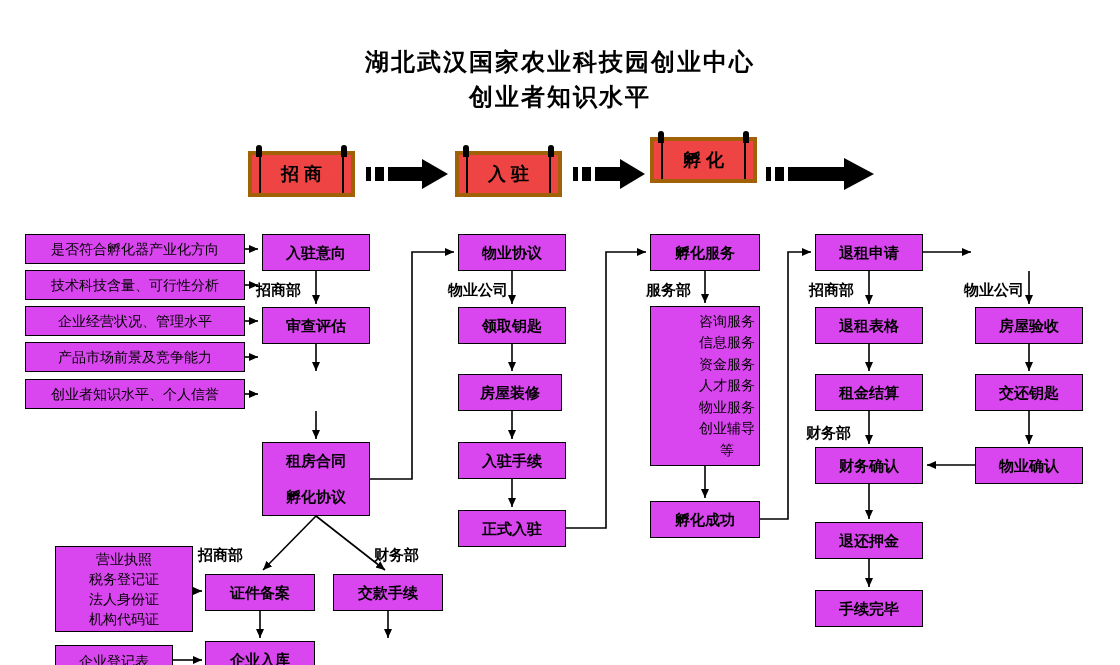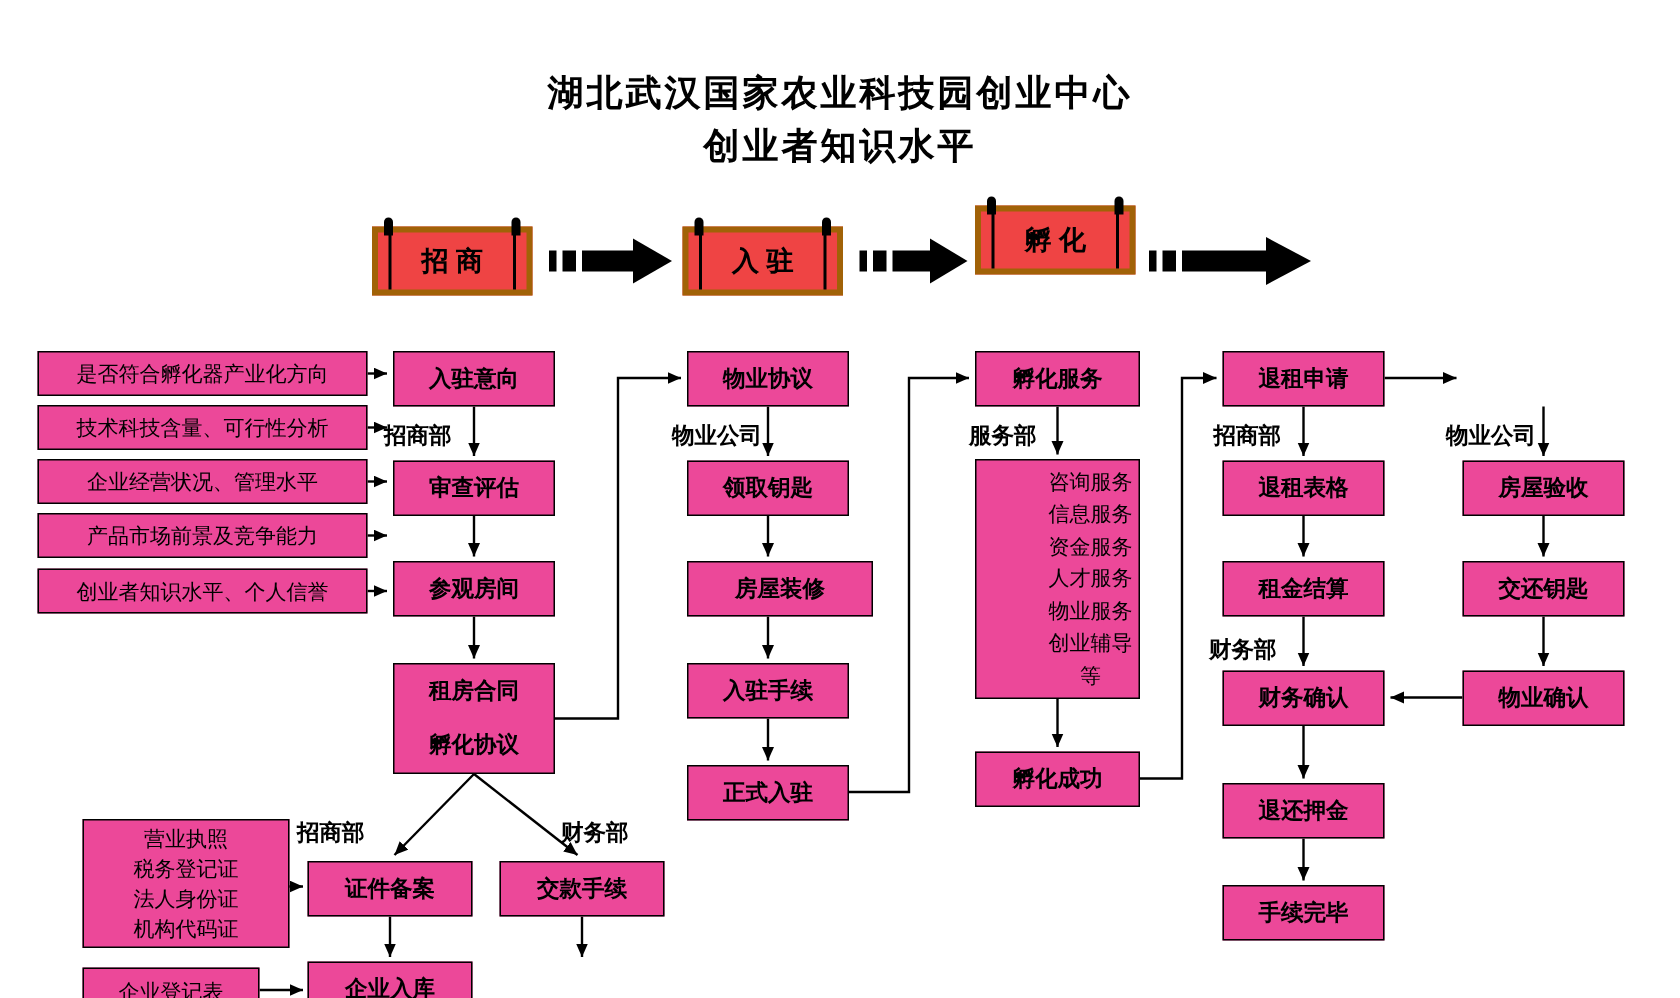--- a/index.html
+++ b/index.html
@@ -6,21 +6,21 @@
   html, body { margin: 0; padding: 0; background: #fff; }
   body { font-family: "Liberation Sans", "DejaVu Sans", sans-serif; color: #000; }
   #canvas { position: relative; width: 1120px; height: 665px; background: #fff; overflow: hidden; margin-top: 34px; }
   #connectors { position: absolute; left: 0; top: 0; z-index: 0; }
 
   .title { position: absolute; left: 0; width: 100%; text-align: center; font-weight: bold; z-index: 1; }
   .title-1 { top: 12px; font-size: 24px; letter-spacing: 2px; }
   .title-2 { top: 47px; font-size: 24px; letter-spacing: 2px; }
 
   .box { position: absolute; display: flex; align-items: center; justify-content: center;
-         text-align: center; background: #ec4899; border: 1.5px solid #000;
+         text-align: center; background: #d946ef; border: 1.5px solid #000;
          font-size: 15px; font-weight: bold; white-space: pre-line; line-height: 1.3; z-index: 1; }
   .box.plain { font-weight: normal; font-size: 14px; }
   .box.contract { line-height: 36px; }
   .box.list7 { font-weight: normal; font-size: 14px; line-height: 21.5px; padding-left: 44px; }
   .box.list4 { font-weight: normal; font-size: 14px; line-height: 20px; }
 
   .dept { position: absolute; font-size: 15px; font-weight: bold; z-index: 1; }
 
   .banner { position: absolute; background: #ef4444; border: 4px solid #a16207;
             display: flex; align-items: center; justify-content: center;
@@ -135,40 +135,39 @@
 
   <div class="box plain" style="left:25px;top:200px;width:220px;height:30px">是否符合孵化器产业化方向</div>
   <div class="box plain" style="left:25px;top:236px;width:220px;height:30px">技术科技含量、可行性分析</div>
   <div class="box plain" style="left:25px;top:272px;width:220px;height:30px">企业经营状况、管理水平</div>
   <div class="box plain" style="left:25px;top:308px;width:220px;height:30px">产品市场前景及竞争能力</div>
   <div class="box plain" style="left:25px;top:345px;width:220px;height:30px">创业者知识水平、个人信誉</div>
 
   <div class="box" style="left:262px;top:200px;width:108px;height:37px">入驻意向</div>
   <div class="dept" style="left:256px;top:247px">招商部</div>
   <div class="box" style="left:262px;top:273px;width:108px;height:37px">审查评估</div>
-  <div class="box" style="left:262px;top:340px;width:108px;height:37px">参观房间</div>
   <div class="box contract" style="left:262px;top:408px;width:108px;height:74px">租房合同
 孵化协议</div>
 
   <div class="box list4" style="left:55px;top:512px;width:138px;height:86px">营业执照
 税务登记证
 法人身份证
 机构代码证</div>
   <div class="box plain" style="left:55px;top:611px;width:118px;height:32px">企业登记表</div>
 
   <div class="dept" style="left:198px;top:512px">招商部</div>
   <div class="dept" style="left:374px;top:512px">财务部</div>
   <div class="box" style="left:205px;top:540px;width:110px;height:37px">证件备案</div>
   <div class="box" style="left:333px;top:540px;width:110px;height:37px">交款手续</div>
   <div class="box" style="left:205px;top:607px;width:110px;height:37px">企业入库</div>
 
   <div class="box" style="left:458px;top:200px;width:108px;height:37px">物业协议</div>
   <div class="dept" style="left:448px;top:247px">物业公司</div>
   <div class="box" style="left:458px;top:273px;width:108px;height:37px">领取钥匙</div>
-  <div class="box" style="left:458px;top:340px;width:124px;height:37px">房屋装修</div>
+  <div class="box" style="left:458px;top:340px;width:104px;height:37px">房屋装修</div>
   <div class="box" style="left:458px;top:408px;width:108px;height:37px">入驻手续</div>
   <div class="box" style="left:458px;top:476px;width:108px;height:37px">正式入驻</div>
 
   <div class="box" style="left:650px;top:200px;width:110px;height:37px">孵化服务</div>
   <div class="dept" style="left:646px;top:247px">服务部</div>
   <div class="box list7" style="left:650px;top:272px;width:110px;height:160px">咨询服务
 信息服务
 资金服务
 人才服务
 物业服务

